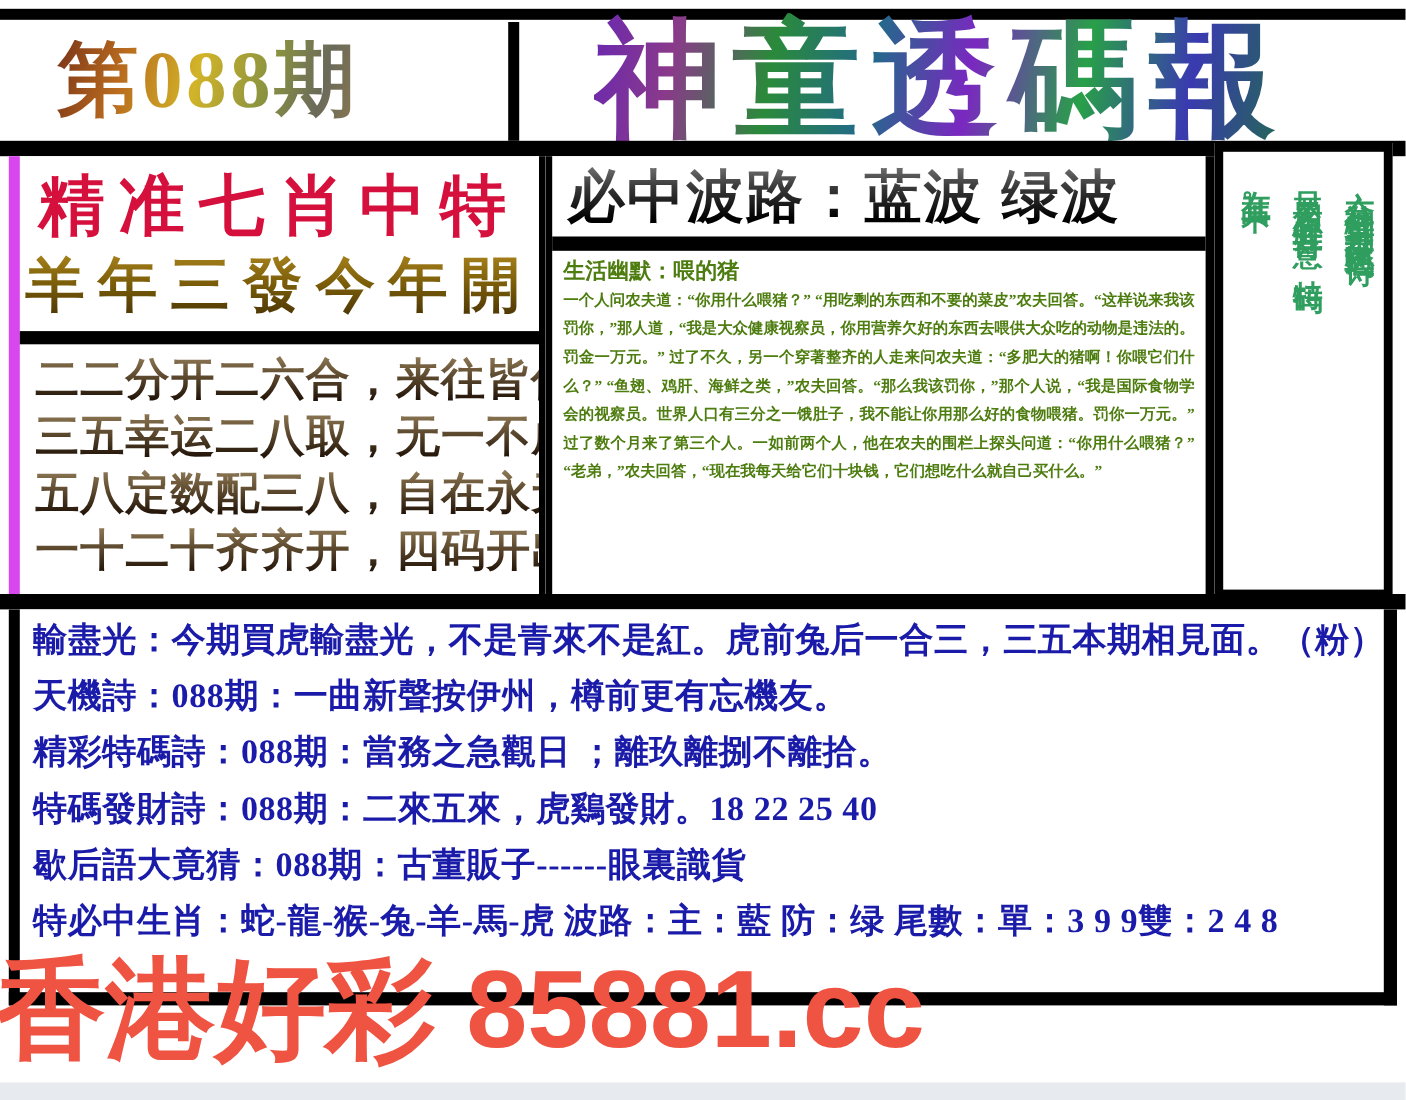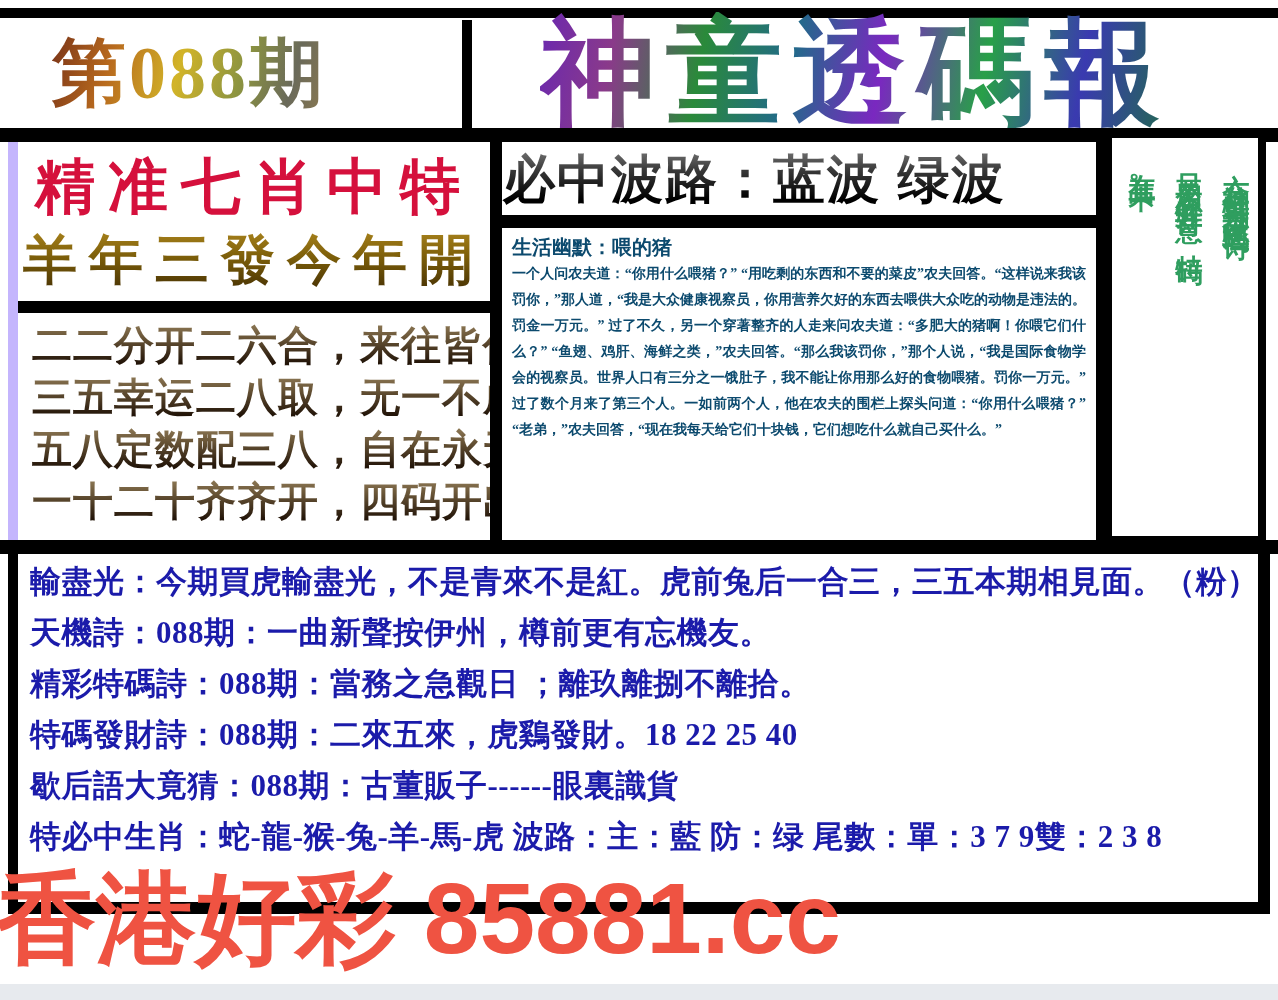--- a/index.html
+++ b/index.html
@@ -27,21 +27,21 @@
     -webkit-background-clip: text; background-clip: text; -webkit-text-fill-color: transparent;
   }
   .top-divider { left: 462px; top: 20px; width: 10px; height: 108px; }
   .top-rule { left: 0; top: 8px; width: 1278px; height: 10px; }
   .band-rule1 { left: 0; top: 128px; width: 1278px; height: 14px; }
   .band-rule2 { left: 0; top: 540px; width: 1278px; height: 14px; }
 
   
   .left-box {
     position: absolute; left: 8px; top: 142px; width: 488px; height: 398px;
-    background: #fff; border-left: 10px solid #c4b5fd; border-right: 6px solid #000;
+    background: #fff; border-left: 10px solid #d946ef; border-right: 6px solid #000;
   }
   .left-headline {
     margin-top: 12px; text-align: center;
     font: bold 60px/1.1 "Liberation Serif", serif; letter-spacing: 13px;
     color: #d5103c;
   }
   .zodiac-row {
     margin-top: 10px; text-align: center;
     font: bold 54px/1.1 "Liberation Sans", sans-serif; letter-spacing: 12px;
     color: #7d5f0a;
@@ -57,27 +57,27 @@
     -webkit-background-clip: text; background-clip: text; -webkit-text-fill-color: transparent;
   }
 
   
   .mid-box {
     position: absolute; left: 496px; top: 142px; width: 608px; height: 398px;
     background: #fff; border-left: 6px solid #000; border-right: 8px solid #000;
   }
   .wave-header {
     height: 86px; border-bottom: 13px solid #000;
-    display: flex; align-items: center; padding-left: 1px;
+    display: flex; align-items: center; padding-left: 14px;
     font: bold 52px/1 "Liberation Sans", sans-serif; letter-spacing: 2px;
     white-space: nowrap; color: #111;
     background: linear-gradient(180deg,#8a8a8a 0%,#3a3a3a 38%,#000 78%);
     -webkit-background-clip: text; background-clip: text; -webkit-text-fill-color: transparent;
   }
-  .humor { padding: 5px 10px 0 10px; color: #0c4a6e; font-family: "Liberation Serif", serif; }
+  .humor { padding: 5px 10px 0 10px; color: #4d7c0f; font-family: "Liberation Serif", serif; }
   .humor-title { font-size: 20px; font-weight: bold; line-height: 28px; }
   .humor-body  { font-size: 14px; font-weight: bold; line-height: 26px; text-align: justify; }
 
   
   .right-box {
     position: absolute; left: 1104px; top: 130px; width: 162px; height: 414px;
     background: #fff; border: 8px solid #000;
   }
   .v-poem {
     height: 100%; padding: 14px 8px 6px 6px;
@@ -147,20 +147,20 @@
 
   <div class="bar band-rule2"></div>
 
   <div class="bottom-box">
     <div class="bottom-lines">
       <div class="b-line">輸盡光：今期買虎輸盡光，不是青來不是紅。虎前兔后一合三，三五本期相見面。（粉）</div>
       <div class="b-line">天機詩：088期：一曲新聲按伊州，樽前更有忘機友。</div>
       <div class="b-line">精彩特碼詩：088期：當務之急觀日 ；離玖離捌不離拾。</div>
       <div class="b-line">特碼發財詩：088期：二來五來，虎鷄發財。18 22 25 40</div>
       <div class="b-line">歇后語大竟猜：088期：古董販子------眼裏識貨</div>
-      <div class="b-line">特必中生肖：蛇-龍-猴-兔-羊-馬-虎 波路：主：藍 防：绿 尾數：單：3 7 9雙：2 3 8</div>
+      <div class="b-line">特必中生肖：蛇-龍-猴-兔-羊-馬-虎 波路：主：藍 防：绿 尾數：單：3 9 9雙：2 4 8</div>
     </div>
   </div>
 
   <div class="watermark">香港好彩 85881.cc</div>
 
   <div class="scan-edge"></div>
 </div>
 
 </body></html>

